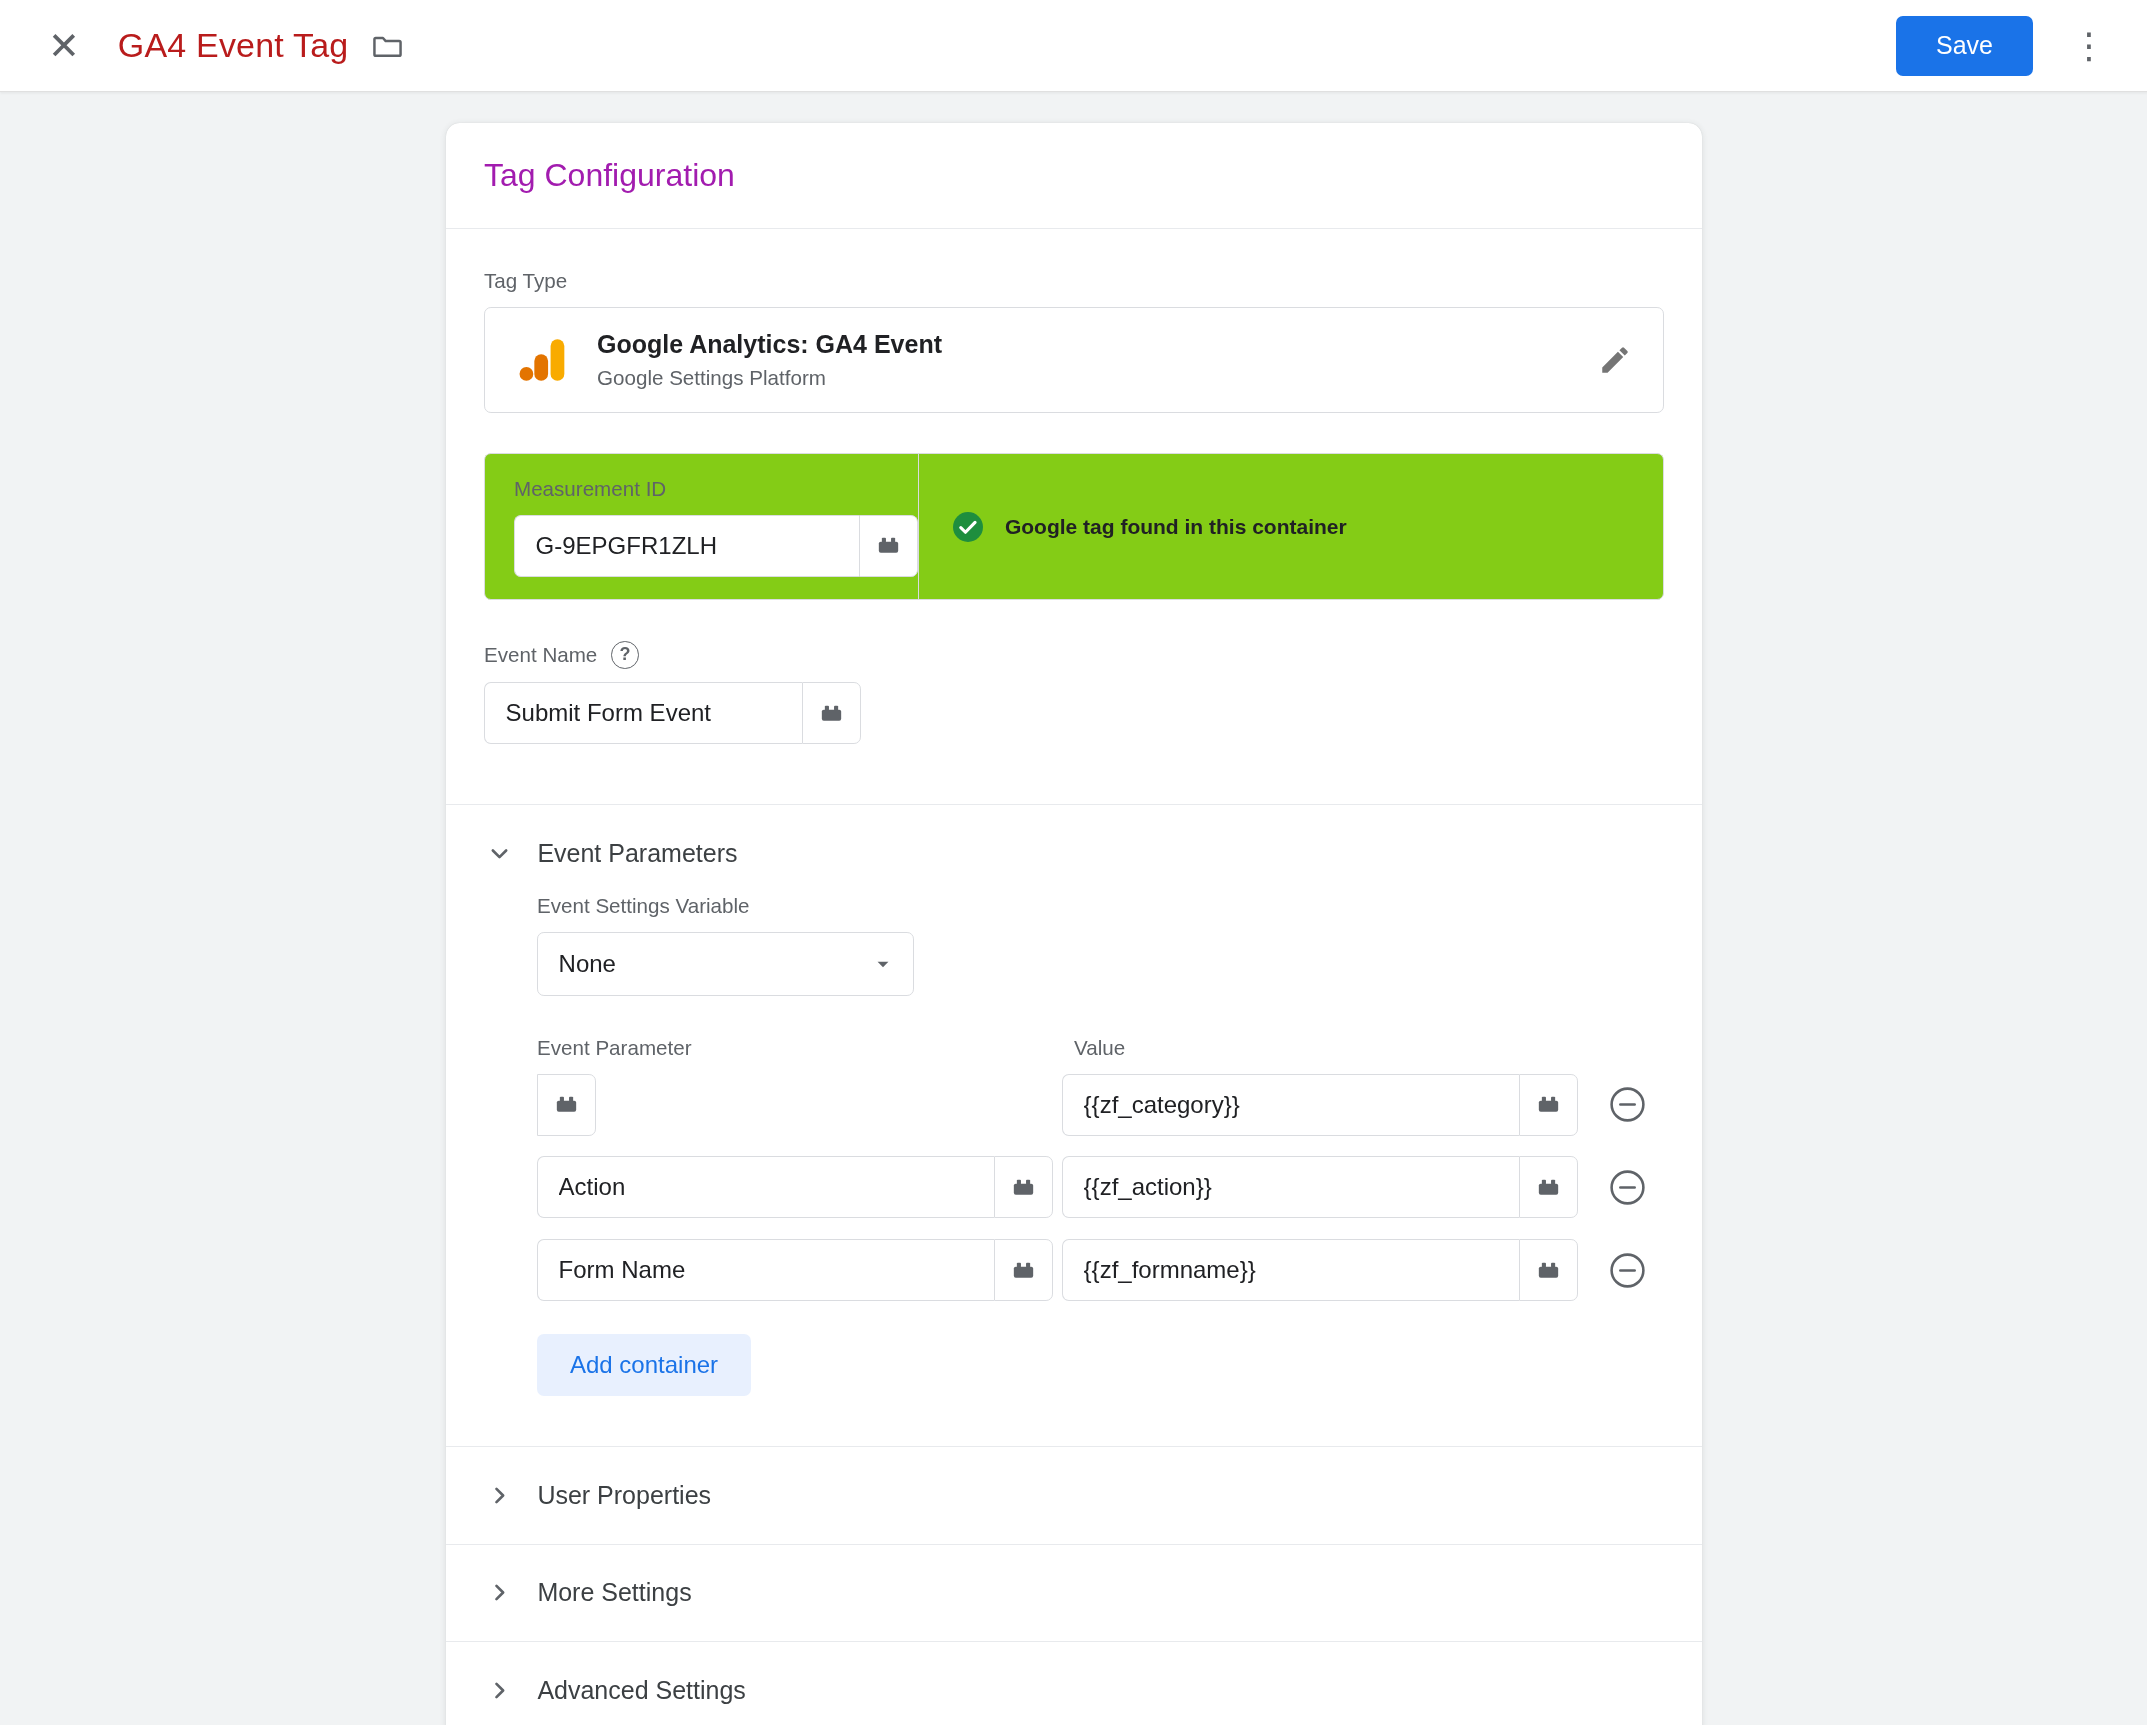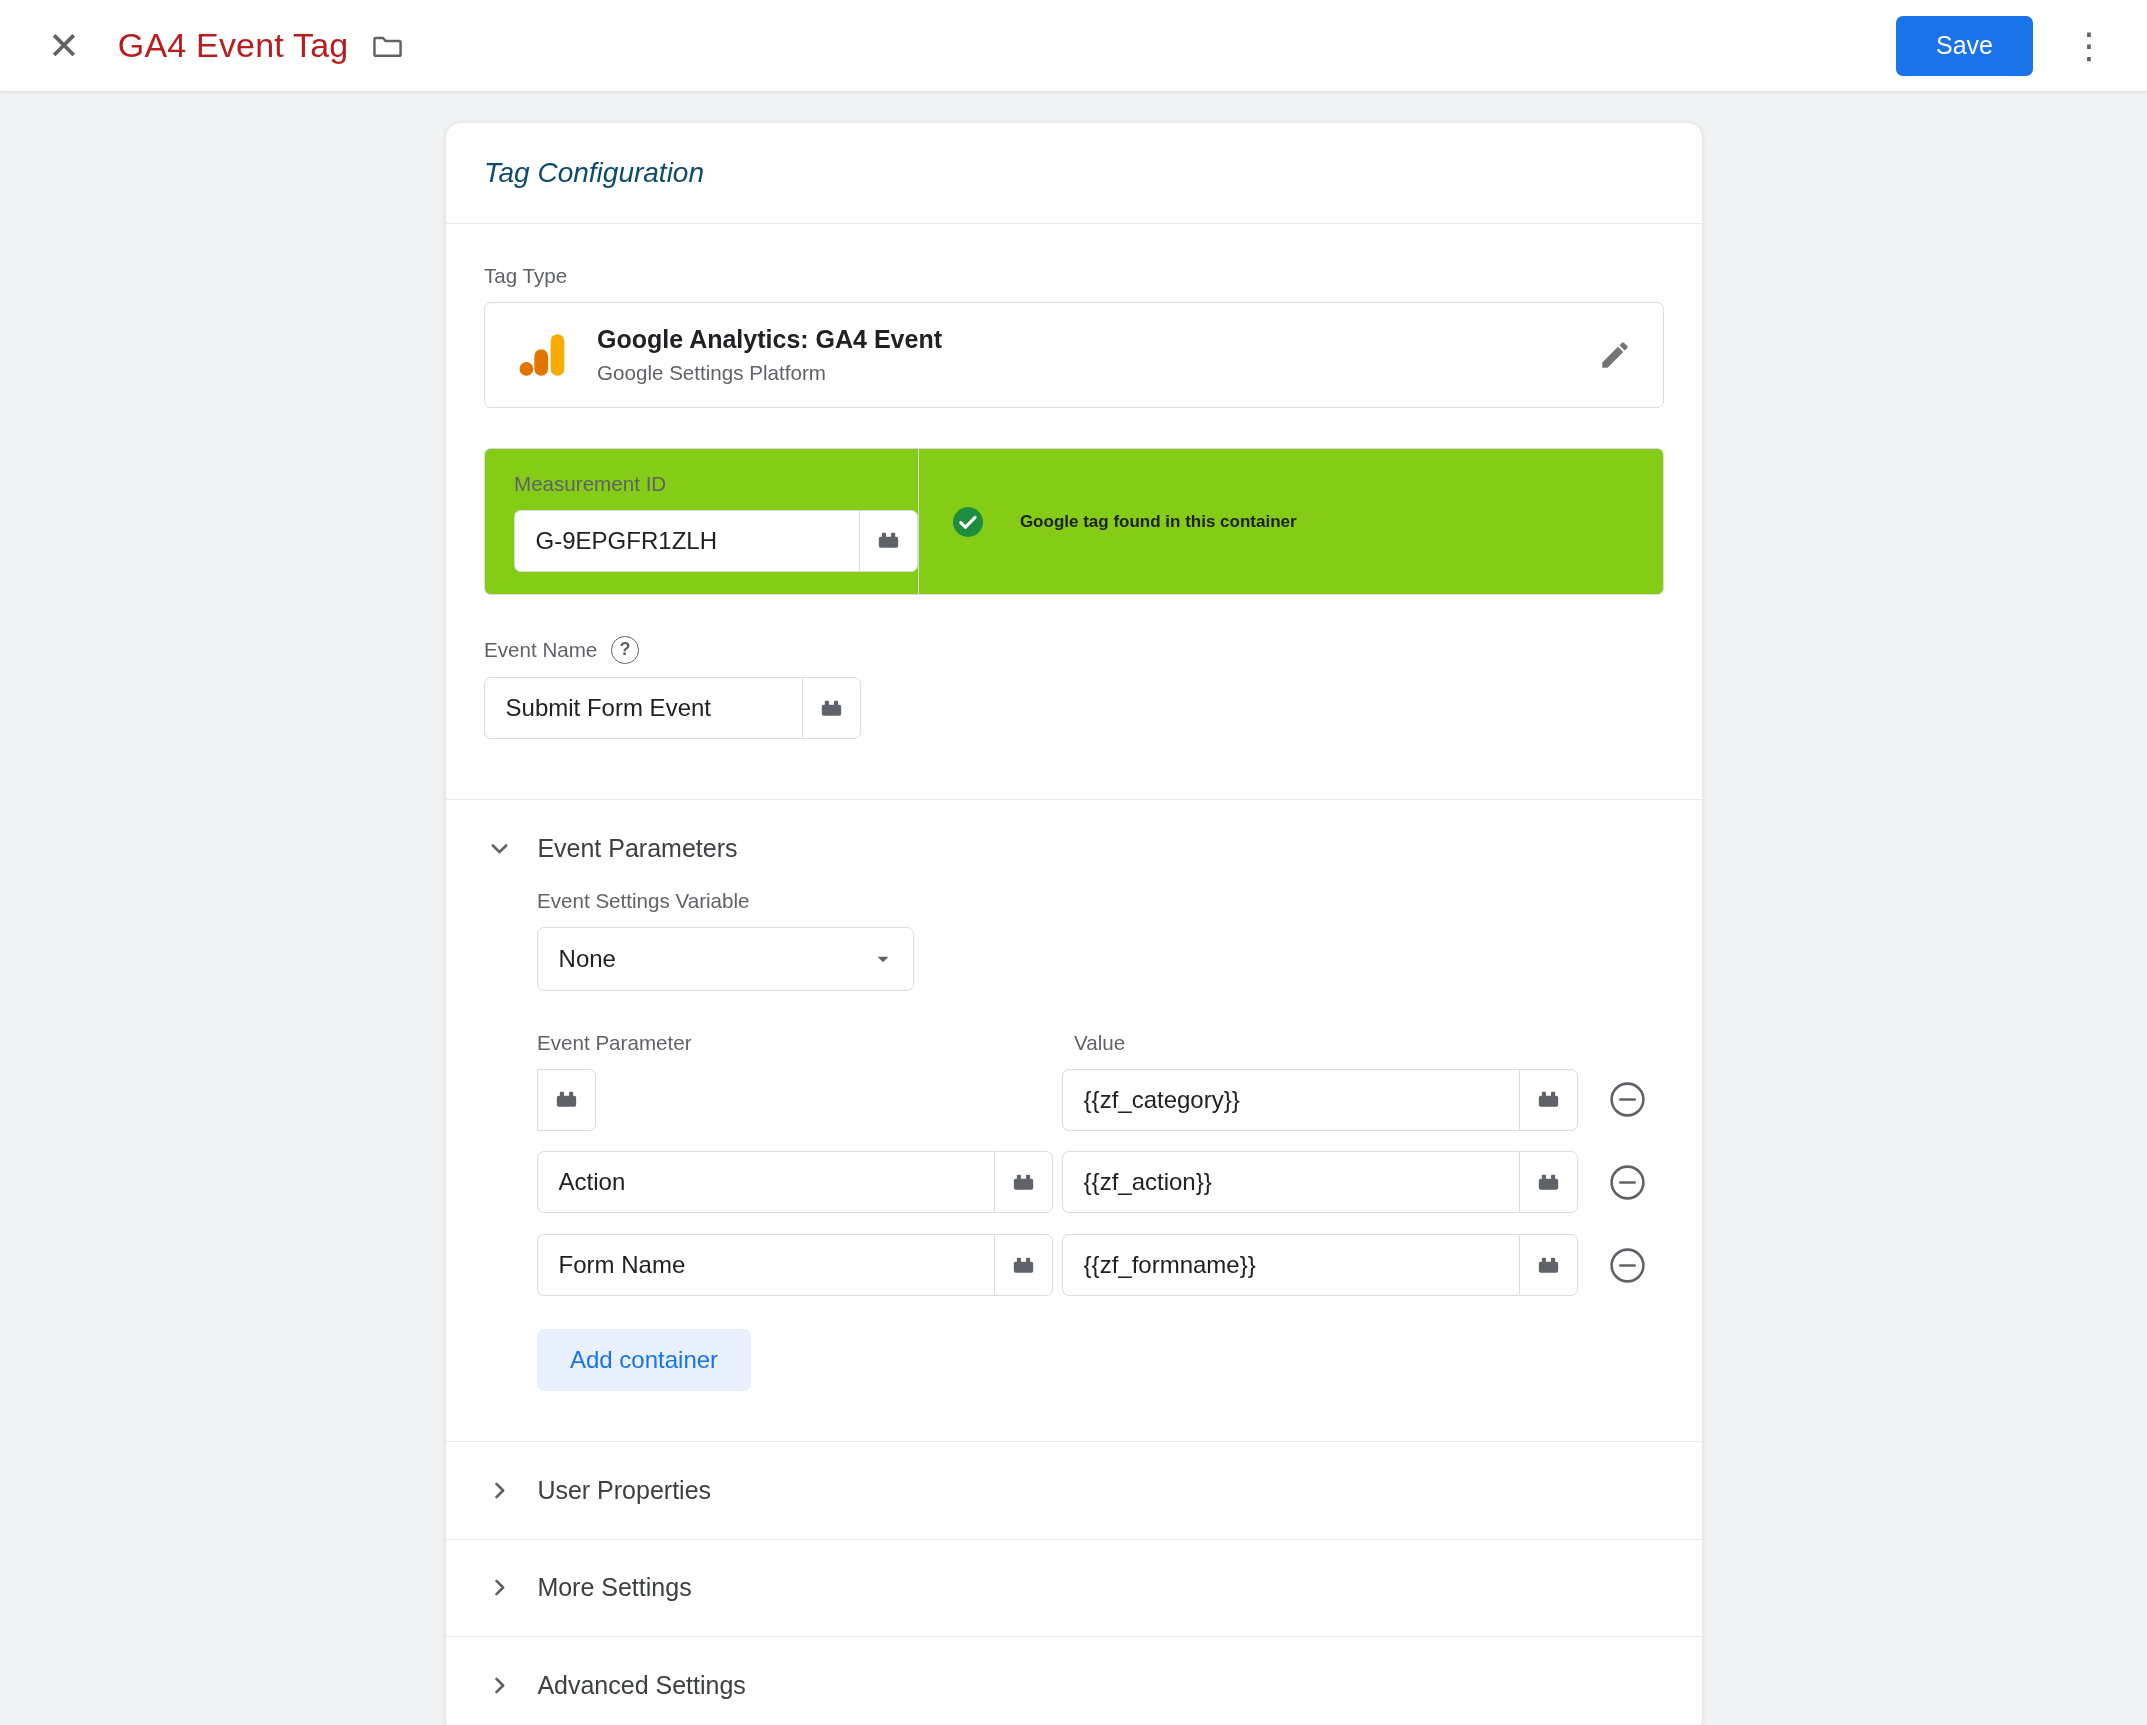--- a/index.html
+++ b/index.html
@@ -32,21 +32,21 @@
 
   
   main { padding-top: 31px; }
   .card {
     width: 1256px; margin: 0 auto; background: #ffffff;
     border-radius: 13.8px;
     box-shadow: 0 1.7px 6.9px rgba(60,64,67,.12), 0 0 0.9px rgba(60,64,67,.2);
   }
 
   .card-title-row { padding: 34px 38px; border-bottom: 0.9px solid #e8eaed; }
-  .card-title { font-size: 28px; font-weight: 400; color: #0c4a6e; font-style: italic; }
+  .card-title { font-size: 32px; font-weight: 400; color: #a21caf; }
 
   .card-body { padding: 40px 38px 0 38px; }
 
   .field-label { font-size: 20.6px; color: #5f6368; margin-bottom: 13.8px; }
 
   
   .tagtype-box {
     border: 0.9px solid #dadce0; border-radius: 6.9px;
     padding: 22.4px 31px; display: flex; align-items: center;
     cursor: pointer; margin-bottom: 40px;
@@ -57,21 +57,21 @@
   .pencil-btn { margin-left: auto; background: none; border: none; cursor: pointer; display: flex; }
 
   
   .mid-panel {
     background: #84cc16; border: 0.9px solid #dadce0; border-radius: 6.9px;
     padding: 22.4px 29px; display: flex; align-items: center; margin-bottom: 41px;
   }
   .mid-left { width: 404px; flex: none; }
   .v-divider { width: 0.9px; align-self: stretch; background: #dadce0; margin: -22.4px 0; }
   .mid-right { display: flex; align-items: center; padding-left: 31px; }
-  .status-text { font-size: 17px; font-weight: bold; color: #202124; margin-left: 34px; }
+  .status-text { font-size: 21px; font-weight: bold; color: #202124; margin-left: 19px; }
 
   
   .input-group { display: flex; }
   .input-group input {
     height: 62px; border: 0.9px solid #dadce0; border-right: none;
     border-radius: 6.9px 0 0 6.9px; background: #ffffff;
     font-size: 24px; font-family: inherit; color: #202124;
     padding: 0 20.6px; outline: none; min-width: 0; flex: 1;
   }
   .brick-btn {

